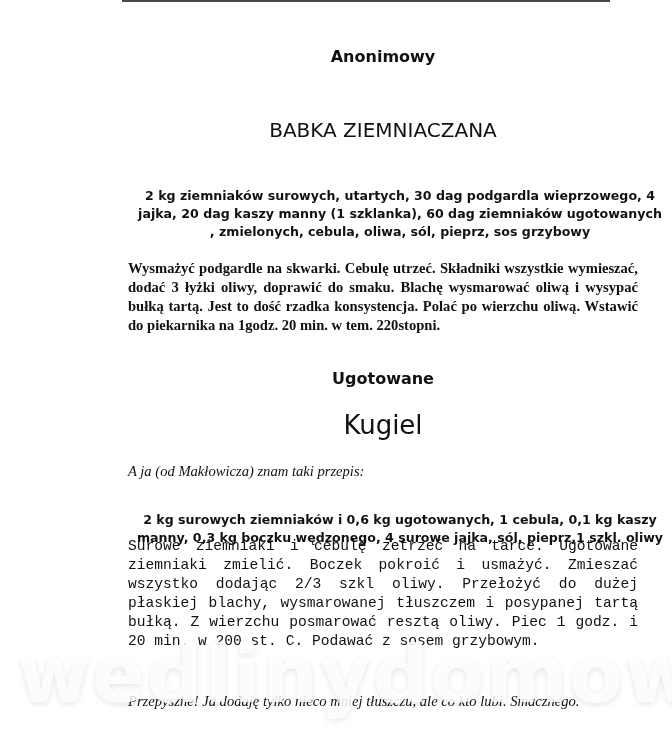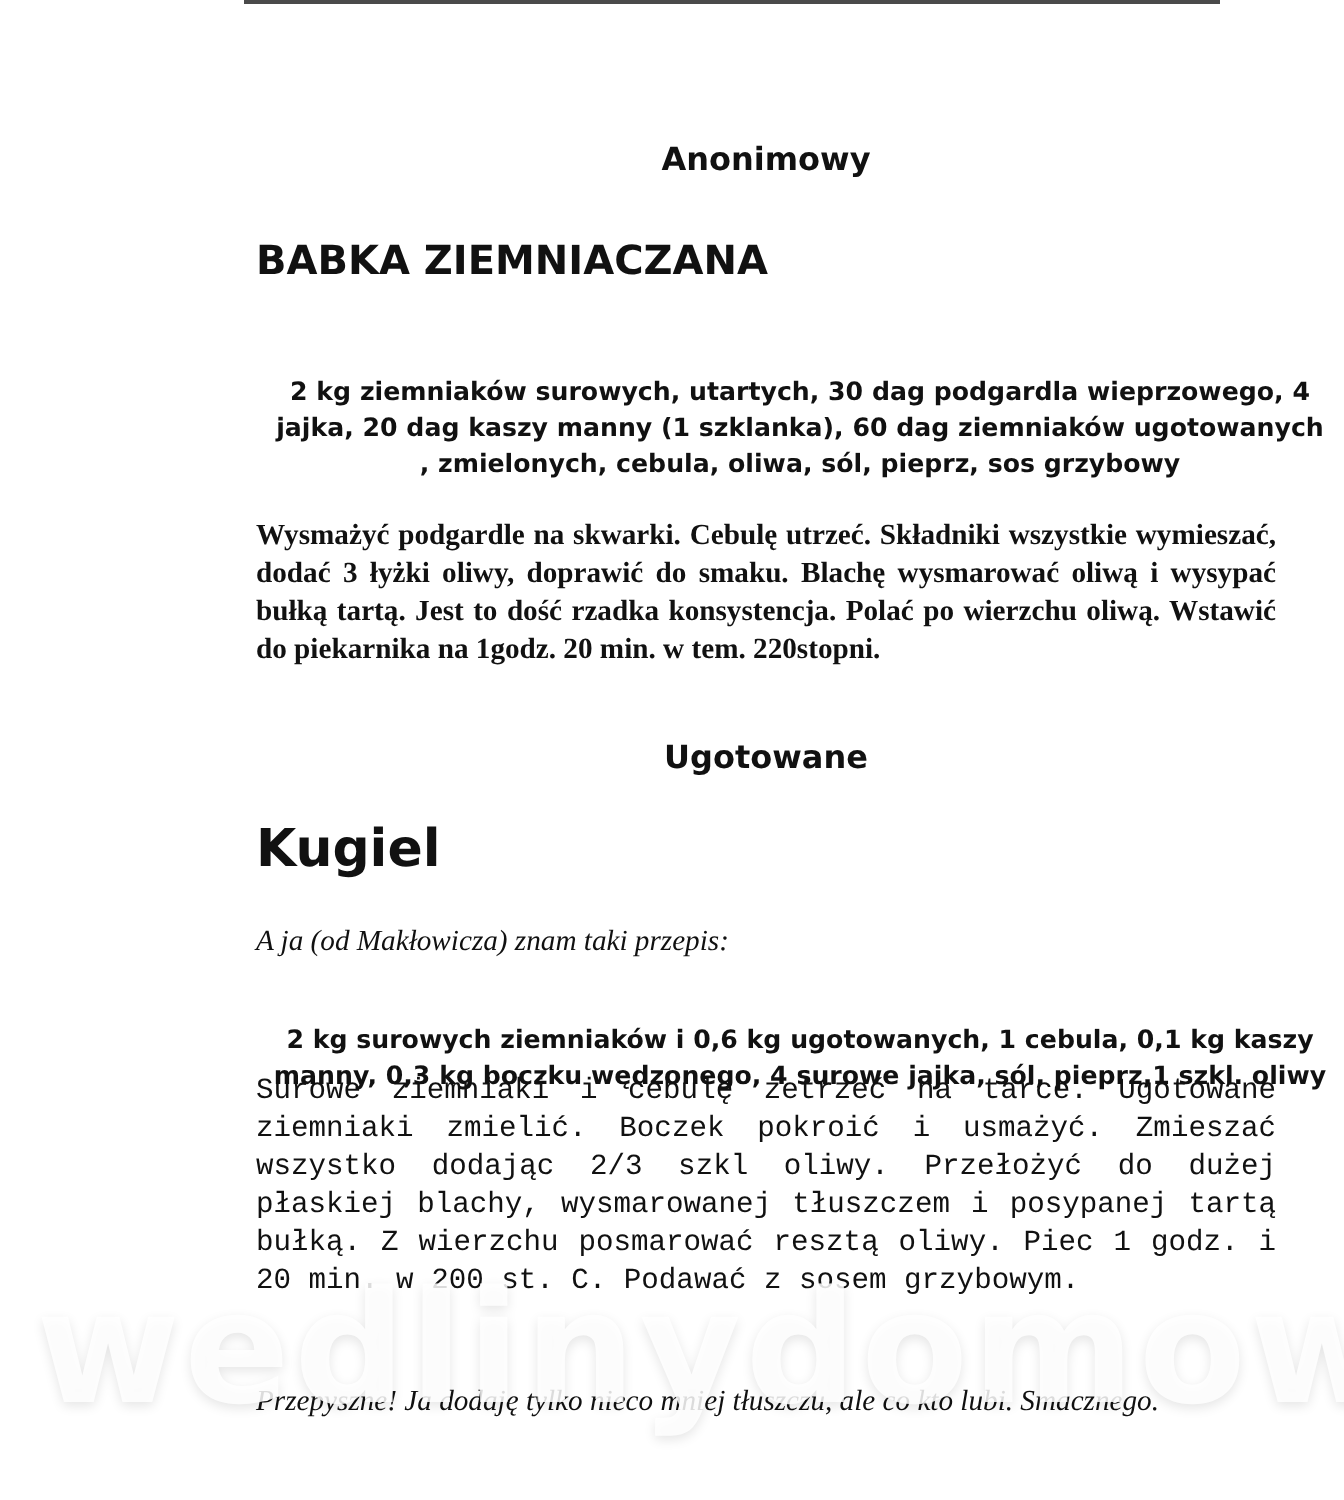--- a/index.html
+++ b/index.html
@@ -35,22 +35,23 @@
       text-align: center;
       font-family: "DejaVu Sans", sans-serif;
       font-weight: bold;
       font-size: 16px;
       letter-spacing: 0;
     }
     .title-large {
       position: absolute;
       left: 0;
       width: 510px;
+      text-align: center;
       font-family: "DejaVu Sans", sans-serif;
-      font-weight: bold;
+      font-weight: normal;
       font-size: 20px;
     }
     .title-kugiel {
       font-size: 26px;
     }
     .ingredients {
       position: absolute;
       left: -10px;
       width: 530px;
       text-align: center;
@@ -88,21 +89,21 @@
       pointer-events: none;
     }
   </style>
 </head>
 <body>
 
 <div class="top-rule"></div>
 
 <div class="page">
 
-  <div class="author" style="top:47px;margin-top:23px;">Anonimowy</div>
+  <div class="author" style="top:47px;">Anonimowy</div>
   <div class="title-large" style="top:118px;">BABKA ZIEMNIACZANA</div>
   <div class="ingredients" style="top:187px;">2 kg ziemniaków surowych, utartych, 30 dag podgardla wieprzowego, 4 jajka, 20 dag kaszy manny (1 szklanka), 60 dag ziemniaków ugotowanych , zmielonych, cebula, oliwa, sól, pieprz, sos grzybowy</div>
   <div class="body-text" style="top:259px; left:0;font-weight:bold;">Wysmażyć podgardle na skwarki. Cebulę utrzeć. Składniki wszystkie wymieszać, dodać 3 łyżki oliwy, doprawić do smaku. Blachę wysmarować oliwą i wysypać bułką tartą. Jest to dość rzadka konsystencja. Polać po wierzchu oliwą. Wstawić do piekarnika na 1godz. 20 min. w tem. 220stopni.</div>
 
   <div class="author" style="top:369px;">Ugotowane</div>
   <div class="title-large title-kugiel" style="top:410px;">Kugiel</div>
   <div class="body-text single" style="top:462px;">A ja (od Makłowicza) znam taki przepis:</div>
   <div class="ingredients" style="top:511px;">2 kg surowych ziemniaków i 0,6 kg ugotowanych, 1 cebula, 0,1 kg kaszy manny, 0,3 kg boczku wędzonego, 4 surowe jajka, sól, pieprz,1 szkl. oliwy</div>
   <div class="body-text" style="top:537px;font-family:Liberation Mono, monospace;">Surowe ziemniaki i cebulę zetrzeć na tarce. Ugotowane ziemniaki zmielić. Boczek pokroić i usmażyć. Zmieszać wszystko dodając 2/3 szkl oliwy. Przełożyć do dużej płaskiej blachy, wysmarowanej tłuszczem i posypanej tartą bułką. Z wierzchu posmarować resztą oliwy. Piec 1 godz. i 20 min. w 200 st. C. Podawać z sosem grzybowym.</div>
   <div class="body-text single" style="top:692px;">Przepyszne! Ja dodaję tylko nieco mniej tłuszczu, ale co kto lubi. Smacznego.</div>

